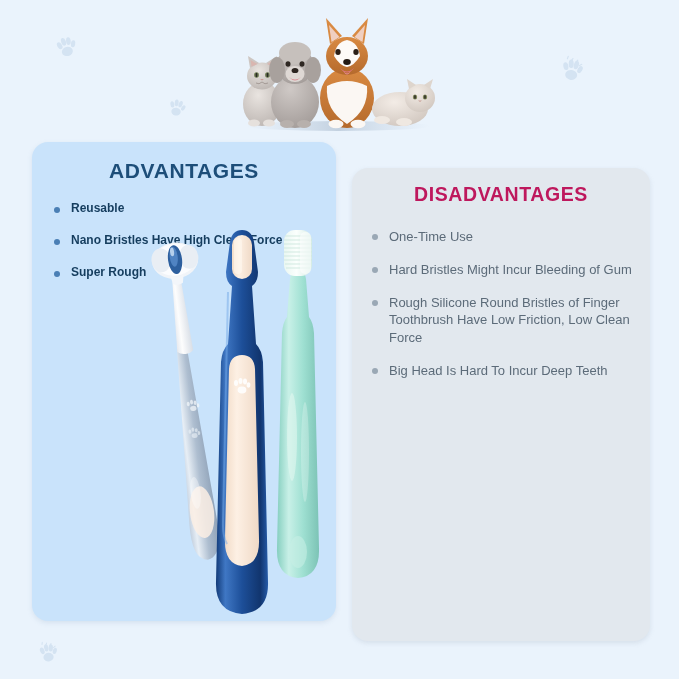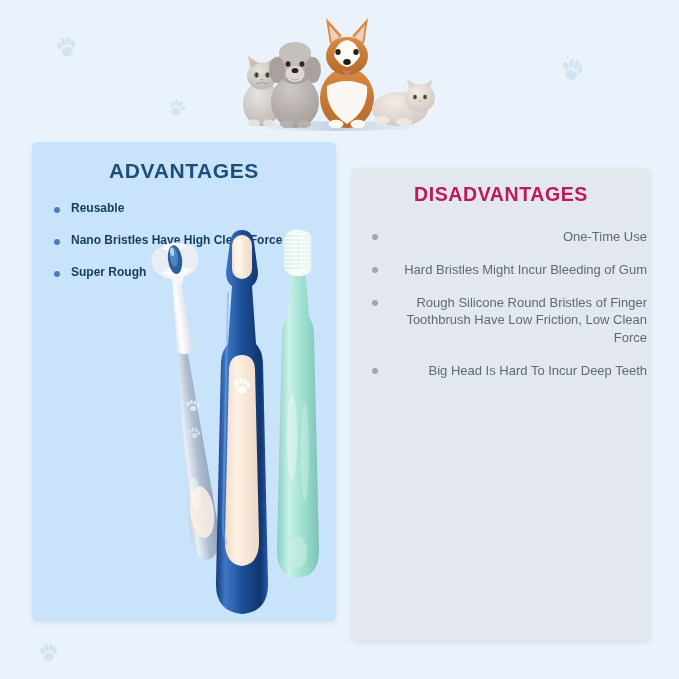--- a/index.html
+++ b/index.html
@@ -19,21 +19,21 @@
   
   .hero {
     position: absolute;
     left: 232px; top: 6px;
     width: 212px; height: 126px;
   }
 
   
   .panel {
     position: absolute;
-    border-radius: 5px;
+    border-radius: 16px;
   }
   .panel-adv {
     left: 32px; top: 142px;
     width: 304px; height: 479px;
     background: #c9e3fb;
     box-shadow: 0 2px 5px rgba(120,150,185,0.18);
   }
   .panel-dis {
     left: 352px; top: 168px;
     width: 298px; height: 473px;
@@ -68,21 +68,21 @@
     left: 0; top: 6px;
     width: 6px; height: 6px;
     border-radius: 50%;
   }
   .bullets .txt { display: block; }
 
   .adv-list { margin-left: 22px; margin-right: 10px; }
   .adv-list li { margin-bottom: 16px; padding-left: 17px; font-size: 12px; color: #153d5e; font-weight: bold; }
   .adv-list .dot { background: #4a7fb5; }
 
-  .dis-list { margin-left: 20px; margin-right: 3px; margin-top: 22px; text-align: right; }
+  .dis-list { margin-left: 20px; margin-right: 12px; margin-top: 22px; }
   .dis-list li { margin-bottom: 16px; padding-left: 17px; font-size: 13px; color: #5c6b79; }
   .dis-list .dot { background: #9aa8b5; }
 
   
   .brushes {
     position: absolute;
     left: 150px; top: 222px;
     width: 185px; height: 400px;
   }
 </style>

